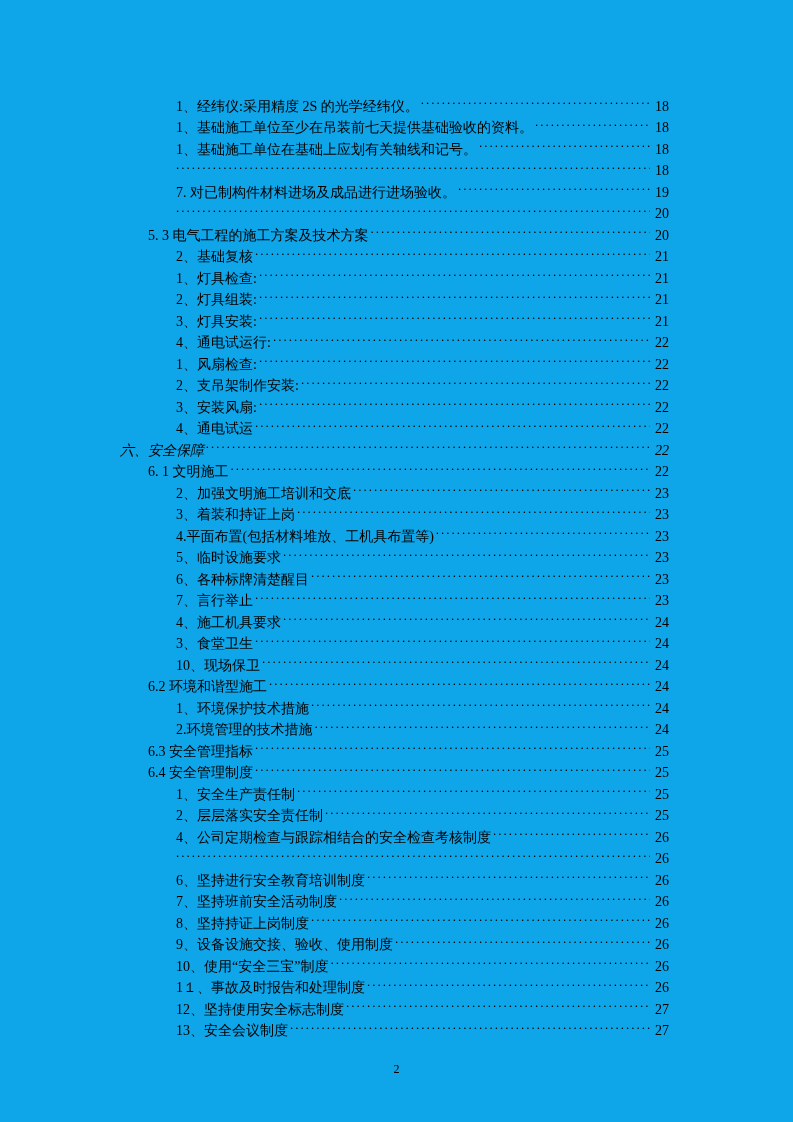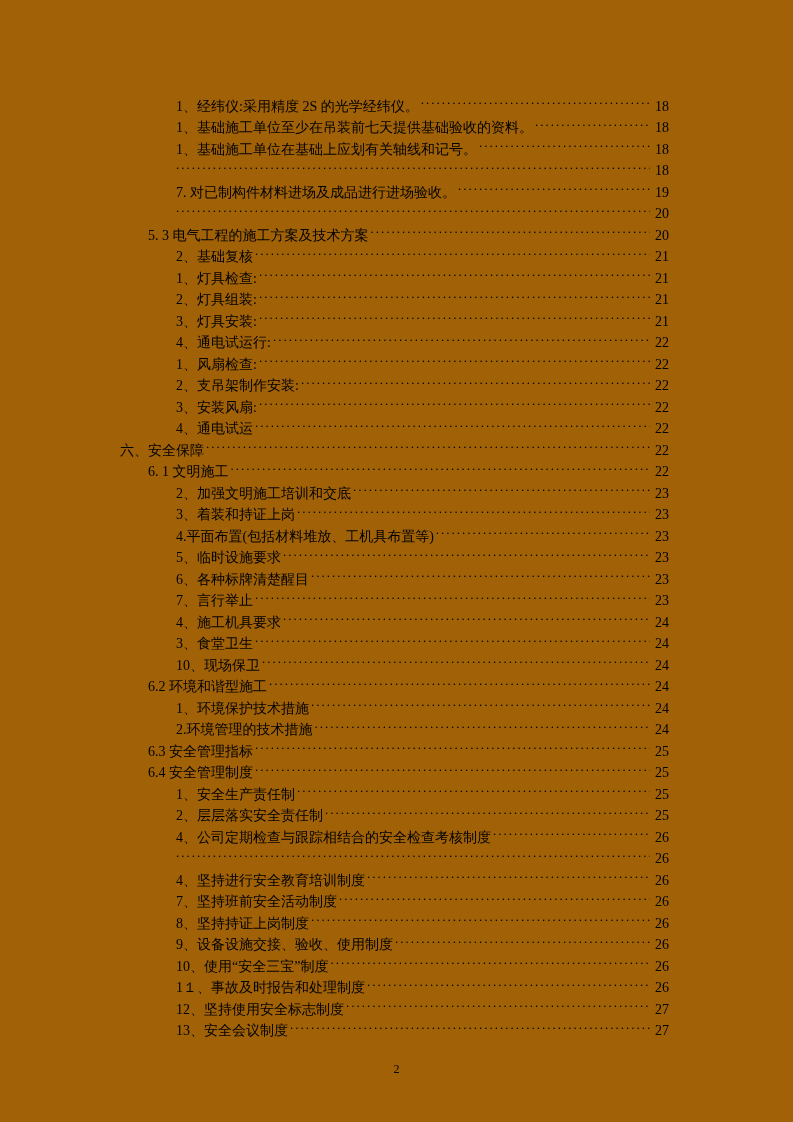--- a/index.html
+++ b/index.html
@@ -11,37 +11,37 @@
     width: 793px;
     height: 1122px;
     position: relative;
     font-family: "Liberation Serif", "DejaVu Serif", serif;
     color: #000000;
     overflow: hidden;
   }
   .page {
     position: absolute;
     inset: 0;
-    background: #a16207;
+    background: #0ea5e9;
   }
   .toc-container {
     position: absolute;
     top: 89px;
     left: 120px;
     right: 121px;
   }
   .toc-row {
     display: flex;
     align-items: baseline;
     height: 21.5px;
     line-height: 21.5px;
     font-size: 14px;
     white-space: nowrap;
   }
-  .toc-row.level-0 { margin-left: 0; }
+  .toc-row.level-0 { margin-left: 0; font-style: italic; }
   .toc-row.level-1 { margin-left: 28px; }
   .toc-row.level-2 { margin-left: 56px; }
   .toc-label {
     flex: 0 0 auto;
     padding-right: 2px;
   }
   .toc-dots {
     flex: 1 1 auto;
     overflow: hidden;
     position: relative;
@@ -284,21 +284,21 @@
     <span class="toc-dots"></span>
     <span class="toc-page">26</span>
   </div>
 
   <div class="toc-row level-2">
     <span class="toc-dots"></span>
     <span class="toc-page">26</span>
   </div>
 
   <div class="toc-row level-2">
-    <span class="toc-label">4、坚持进行安全教育培训制度</span>
+    <span class="toc-label">6、坚持进行安全教育培训制度</span>
     <span class="toc-dots"></span>
     <span class="toc-page">26</span>
   </div>
 
   <div class="toc-row level-2">
     <span class="toc-label">7、坚持班前安全活动制度</span>
     <span class="toc-dots"></span>
     <span class="toc-page">26</span>
   </div>
 

